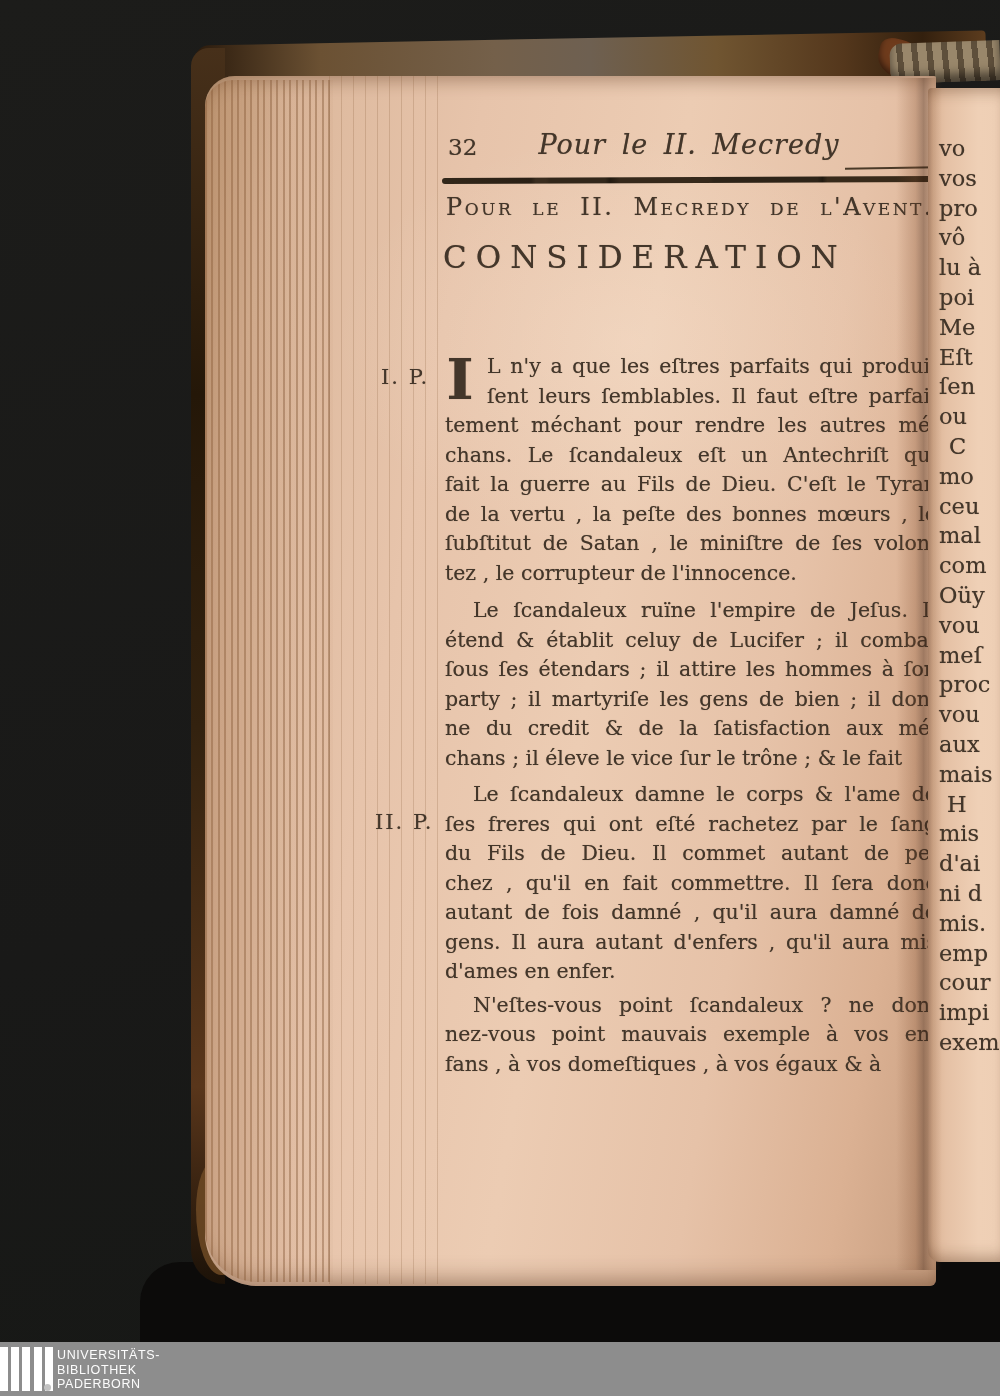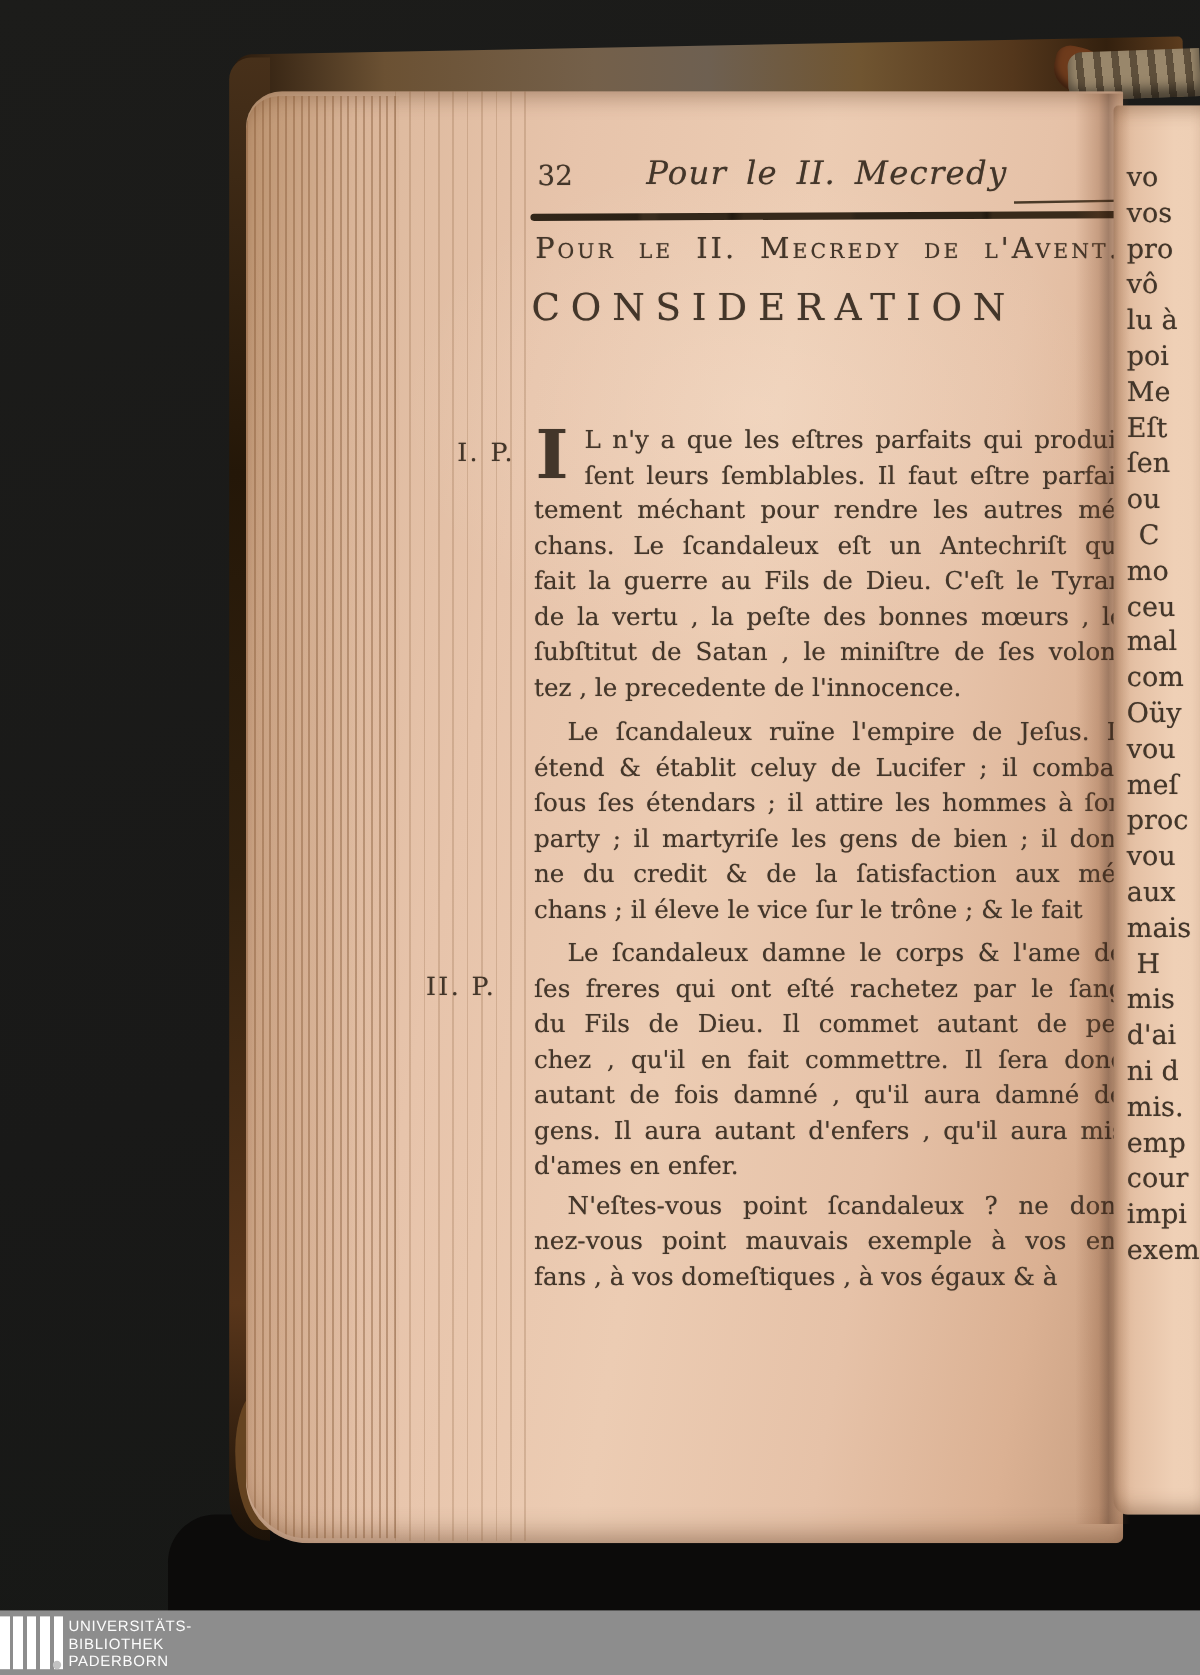--- a/index.html
+++ b/index.html
@@ -52,21 +52,21 @@
   .rule-thin{left:640px;top:91px;width:92px;height:2px;background:#4a3a28;transform:rotate(-1deg);}
   .rule-main{left:237px;top:101px;width:494px;height:6px;border-radius:3px;transform:rotate(-.25deg);
     background:linear-gradient(90deg,#32271a 0%,#2a2015 18%,#3a2d1f 19% 21%,#32271a 22% 33%,#221a10 34%,#36291b 36% 54%,#2e2418 55% 76%,#221a10 77%,#382a1a 78% 100%);}
   .heading{left:238px;top:117px;width:494px;text-align:center;font-variant:small-caps;
     font-size:24px;letter-spacing:2.5px;word-spacing:9px;}
   .bigtitle{left:238px;top:163px;width:494px;text-align:left;
     font-size:31px;letter-spacing:9px;}
   .subtitle{left:238px;top:217px;width:494px;text-align:center;font-style:italic;
     font-size:24px;letter-spacing:.5px;word-spacing:5px;}
   .note1{left:176px;top:255px;font-size:21px;letter-spacing:2px;margin-top:34px;}
-  .note2{left:150px;top:734px;font-size:21px;letter-spacing:2px;}
+  .note2{left:150px;top:734px;font-size:21px;letter-spacing:2px;padding-left:20px;}
   .dropcap{left:242px;top:278px;font-size:56px;line-height:50px;font-weight:bold;transform:scaleX(1.05);}
 
   .textcol{left:240px;top:276px;width:492px;font-size:20.5px;line-height:29.5px;}
   .textcol,.frag-col{position:absolute;}
   .para{position:relative;}
   .para .tline{position:relative;white-space:nowrap;text-align-last:justify;min-width:100%;
     text-shadow:0 0 .7px rgba(62,46,30,.55);}
   .para .tline:last-child{text-align-last:left;}
   .para .tline:first-child{padding-left:28px;}
   #p1 .tline:nth-child(1),#p1 .tline:nth-child(2){padding-left:42px;}
@@ -117,21 +117,21 @@
 
     <div class="textcol ink">
       <div class="para" id="p1">
           <div class="tline">L n'y a que les eſtres parfaits qui  produi-</div>
           <div class="tline">ſent leurs ſemblables. Il faut eſtre parfai-</div>
           <div class="tline">tement méchant pour rendre les autres mé-</div>
           <div class="tline">chans.  Le ſcandaleux eſt un Antechriſt qui</div>
           <div class="tline">fait la guerre au Fils de Dieu. C'eſt le Tyran</div>
           <div class="tline">de la  vertu , la peſte des bonnes mœurs , le</div>
           <div class="tline">ſubſtitut de Satan , le miniſtre de ſes volon-</div>
-          <div class="tline">tez , le precedente de l'innocence.</div>
+          <div class="tline">tez , le corrupteur de l'innocence.</div>
         </div>
       <div class="para" id="p2">
           <div class="tline">Le ſcandaleux ruïne l'empire de Jeſus. Il</div>
           <div class="tline">étend &amp; établit celuy de Lucifer ; il combat</div>
           <div class="tline">ſous ſes étendars ; il attire les hommes à ſon</div>
           <div class="tline">party ; il martyriſe les gens de bien ; il don-</div>
           <div class="tline">ne du credit &amp; de la ſatisfaction aux mé-</div>
           <div class="tline">chans ; il éleve le vice ſur le trône ; &amp; le fait</div>
         </div>
       <div class="para" id="p3">

